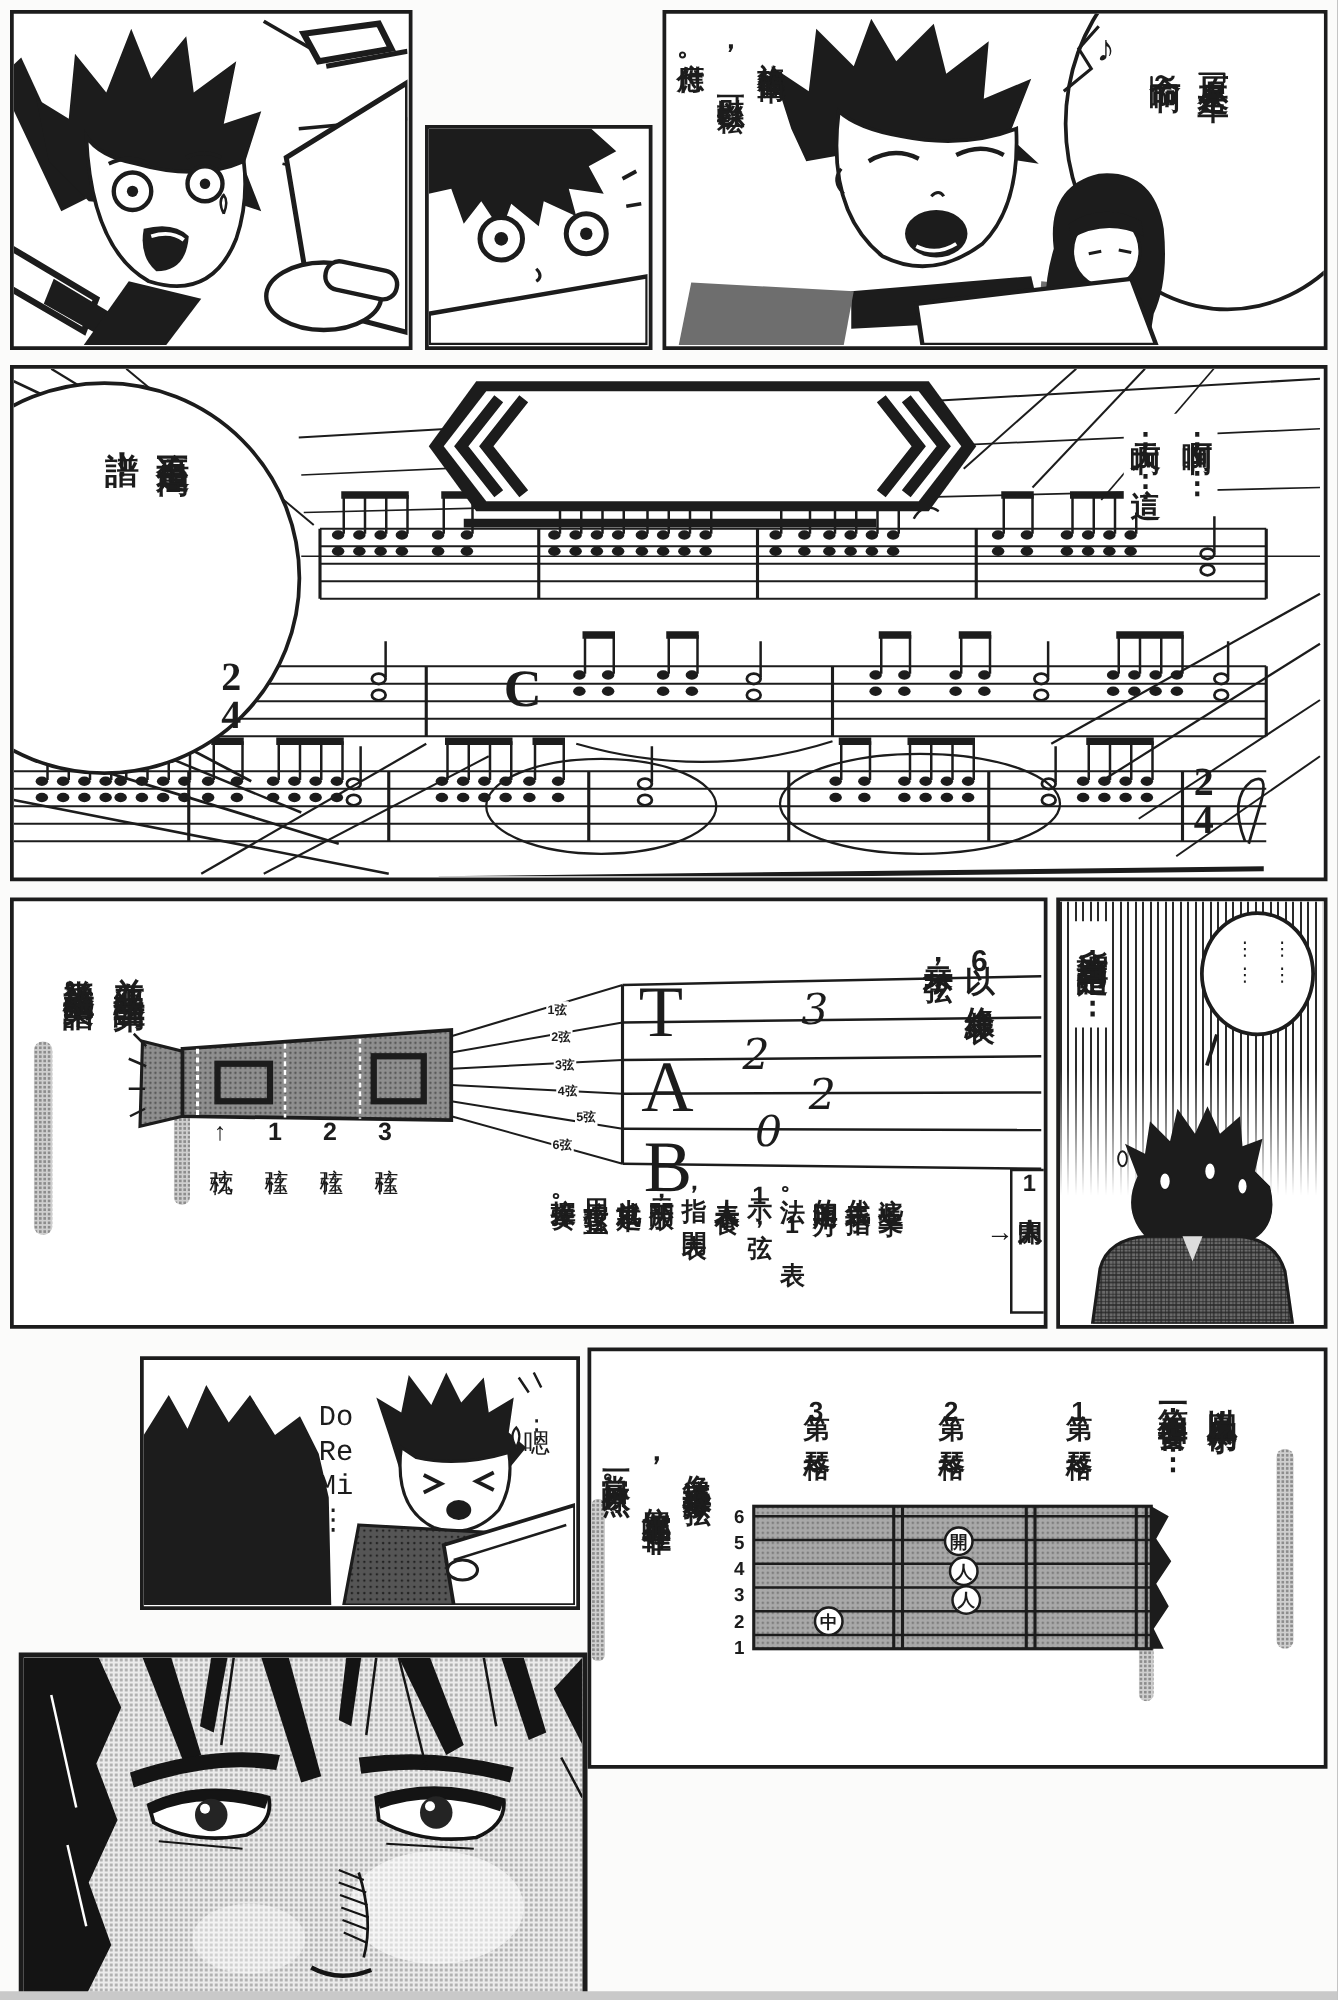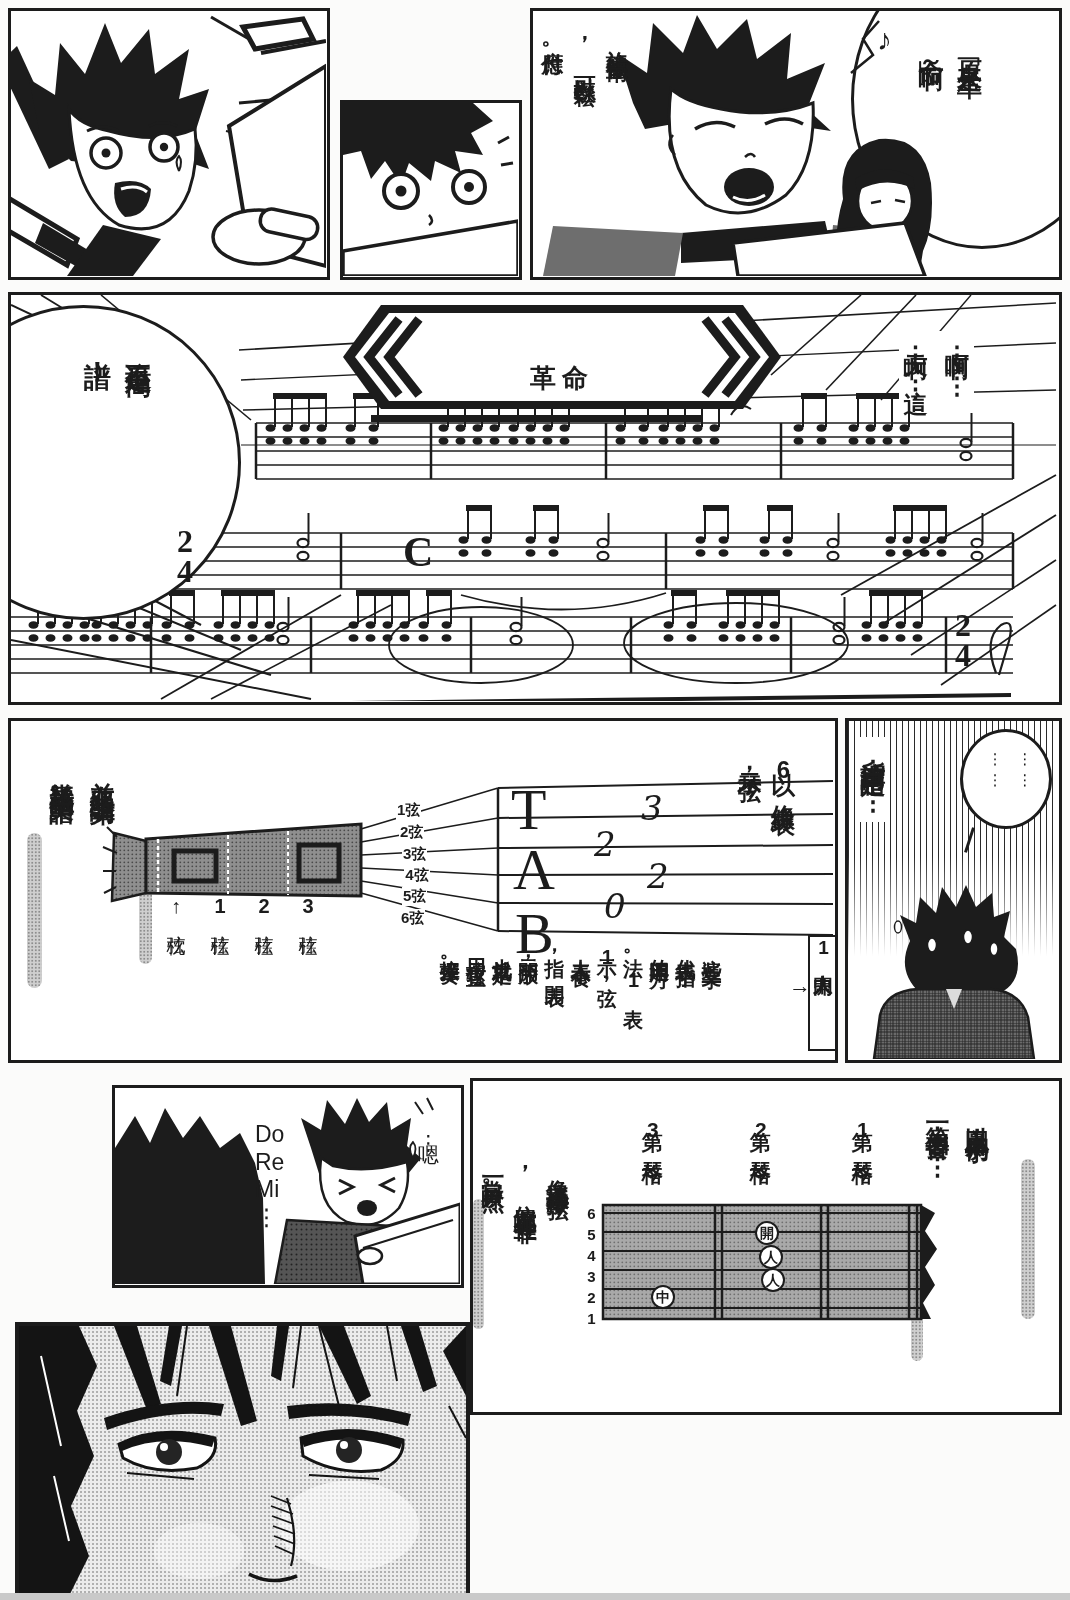--- a/index.html
+++ b/index.html
@@ -6,36 +6,36 @@
   html,body { background:#9a9a9a; }
   #page {
     position:relative; width:1070px; height:1600px; margin:0 auto;
     background:#fbfbfa; color:#1c1c1c; overflow:hidden;
     font-family:"Liberation Sans", sans-serif;
   }
   .panel { position:absolute; background:#fff; border:3.5px solid #1c1c1c; overflow:hidden; }
   .abs { position:absolute; }
   .vcol { writing-mode:vertical-rl; text-orientation:upright; line-height:1.06; letter-spacing:3px; }
   .cols { position:absolute; display:flex; flex-direction:row-reverse; align-items:flex-start; }
-  .serif { font-family:Liberation Sans, sans-serif; }
+  .serif { font-family:Liberation Mono, monospace; }
   .dots-light { background-color:#ececec;
     background-image:radial-gradient(#b0b0b0 1.1px, transparent 1.35px);
     background-size:4px 4px; }
   .halftone-blob { background-color:#cfcfcf;
     background-image:radial-gradient(#8d8d8d 1px, transparent 1.2px);
     background-size:3.5px 3.5px; border-radius:8px; }
   .bubble { position:absolute; background:#fff; border:3.5px solid #1c1c1c; border-radius:50%; }
   .fcircle { position:absolute; width:24px; height:24px; border:2px solid #1c1c1c; border-radius:50%;
     background:#fff; font-size:14px; line-height:20px; text-align:center; font-weight:bold; z-index:6; }
   .neck-label { position:absolute; width:38px; text-align:center; z-index:5; }
   .neck-label .nl-top { font-size:20px; font-weight:bold; }
   .neck-label .nl-name { writing-mode:vertical-rl; text-orientation:upright; font-size:19px; margin:2px auto 0; letter-spacing:2px; }
   .tab-letter { position:absolute; font-family:"Liberation Serif", serif; font-size:58px; line-height:1; z-index:4; }
   .tab-number { position:absolute; font-family:"DejaVu Serif", serif; font-style:italic; font-size:34px; line-height:1; z-index:4; }
-  .string-label { position:absolute; font-size:15px; font-weight:bold; background:#fff; padding:0 1px; z-index:5; }
+  .string-label { position:absolute; font-size:10px; font-weight:bold; background:#fff; padding:0 1px; z-index:5;margin-left:41px; }
   .time-sig { position:absolute; font-family:"Liberation Serif", serif; font-weight:bold; font-size:32px; line-height:1; z-index:4; }
   .hatch-v { background:repeating-linear-gradient(90deg, #2a2a2a 0 1.5px, transparent 1.5px 6px);
     -webkit-mask-image:linear-gradient(180deg,#000 55%, transparent 96%);
     mask-image:linear-gradient(180deg,#000 55%, transparent 96%); }
   svg { display:block; }
 </style>
 </head>
 <body>
 
 <div id="page">
@@ -262,21 +262,20 @@
 
     <div class="abs" style="left:330px; top:8px; width:442px; height:108px; z-index:5;">
       <svg width="442" height="108" viewBox="0 0 442 108">
         <polygon points="40,2 402,2 440,54 402,106 40,106 2,54" fill="#1c1c1c"></polygon>
         <polygon points="48,10 394,10 428,54 394,98 48,98 14,54" fill="#fff"></polygon>
         <polyline points="58,16 28,54 58,92" fill="none" stroke="#1c1c1c" stroke-width="9"></polyline>
         <polyline points="78,16 48,54 78,92" fill="none" stroke="#1c1c1c" stroke-width="9"></polyline>
         <polyline points="384,16 414,54 384,92" fill="none" stroke="#1c1c1c" stroke-width="9"></polyline>
         <polyline points="364,16 394,54 364,92" fill="none" stroke="#1c1c1c" stroke-width="9"></polyline>
       </svg>
-      <div class="abs" style="left:0; right:0; top:58px; text-align:center; font-size:26px; font-weight:bold; letter-spacing:6px;">革命</div>
     </div>
     <div class="abs" style="left:360px; top:120px; width:330px; height:7px; background:#1c1c1c; z-index:5;"></div>
 
     <div class="cols" style="left:888px; top:36px; gap:16px; z-index:5; font-size:24px; font-weight:bold; background:#fff; padding:4px;">
         <div class="vcol">啊啊⋮⋮</div>
         <div class="vcol">天啊⋮這⋮</div>
       </div>
 
     <div class="time-sig" style="left:166px; top:230px;">2</div>
     <div class="time-sig" style="left:166px; top:260px;">4</div>
@@ -329,21 +328,21 @@
         <line x1="487" y1="182" x2="822" y2="183"></line>
         <line x1="487" y1="210" x2="822" y2="214"></line>
         <line x1="487" y1="67" x2="487" y2="210" stroke-width="2.5"></line>
       </g>
     </svg>
 
     <div class="string-label" style="left:385px; top:80px;">1弦</div>
     <div class="string-label" style="left:388px; top:102px;text-align:right;">2弦</div>
     <div class="string-label" style="left:391px; top:124px;">3弦</div>
     <div class="string-label" style="left:393px; top:145px;font-family:Liberation Mono, monospace;">4弦</div>
-    <div class="string-label" style="left:391px; top:166px;">5弦</div>
+    <div class="string-label" style="left:408px; top:166px;">5弦</div>
     <div class="string-label" style="left:389px; top:188px;">6弦</div>
 
     <div class="tab-letter" style="left:500px; top:60px;">T</div>
     <div class="tab-letter" style="left:502px; top:120px;">A</div>
     <div class="tab-letter" style="left:504px; top:184px;">B</div>
 
     <div class="tab-number" style="left:630px; top:70px;">3</div>
     <div class="tab-number" style="left:583px; top:106px;">2</div>
     <div class="tab-number" style="left:636px; top:138px;">2</div>
     <div class="tab-number" style="left:593px; top:168px;">0</div>

